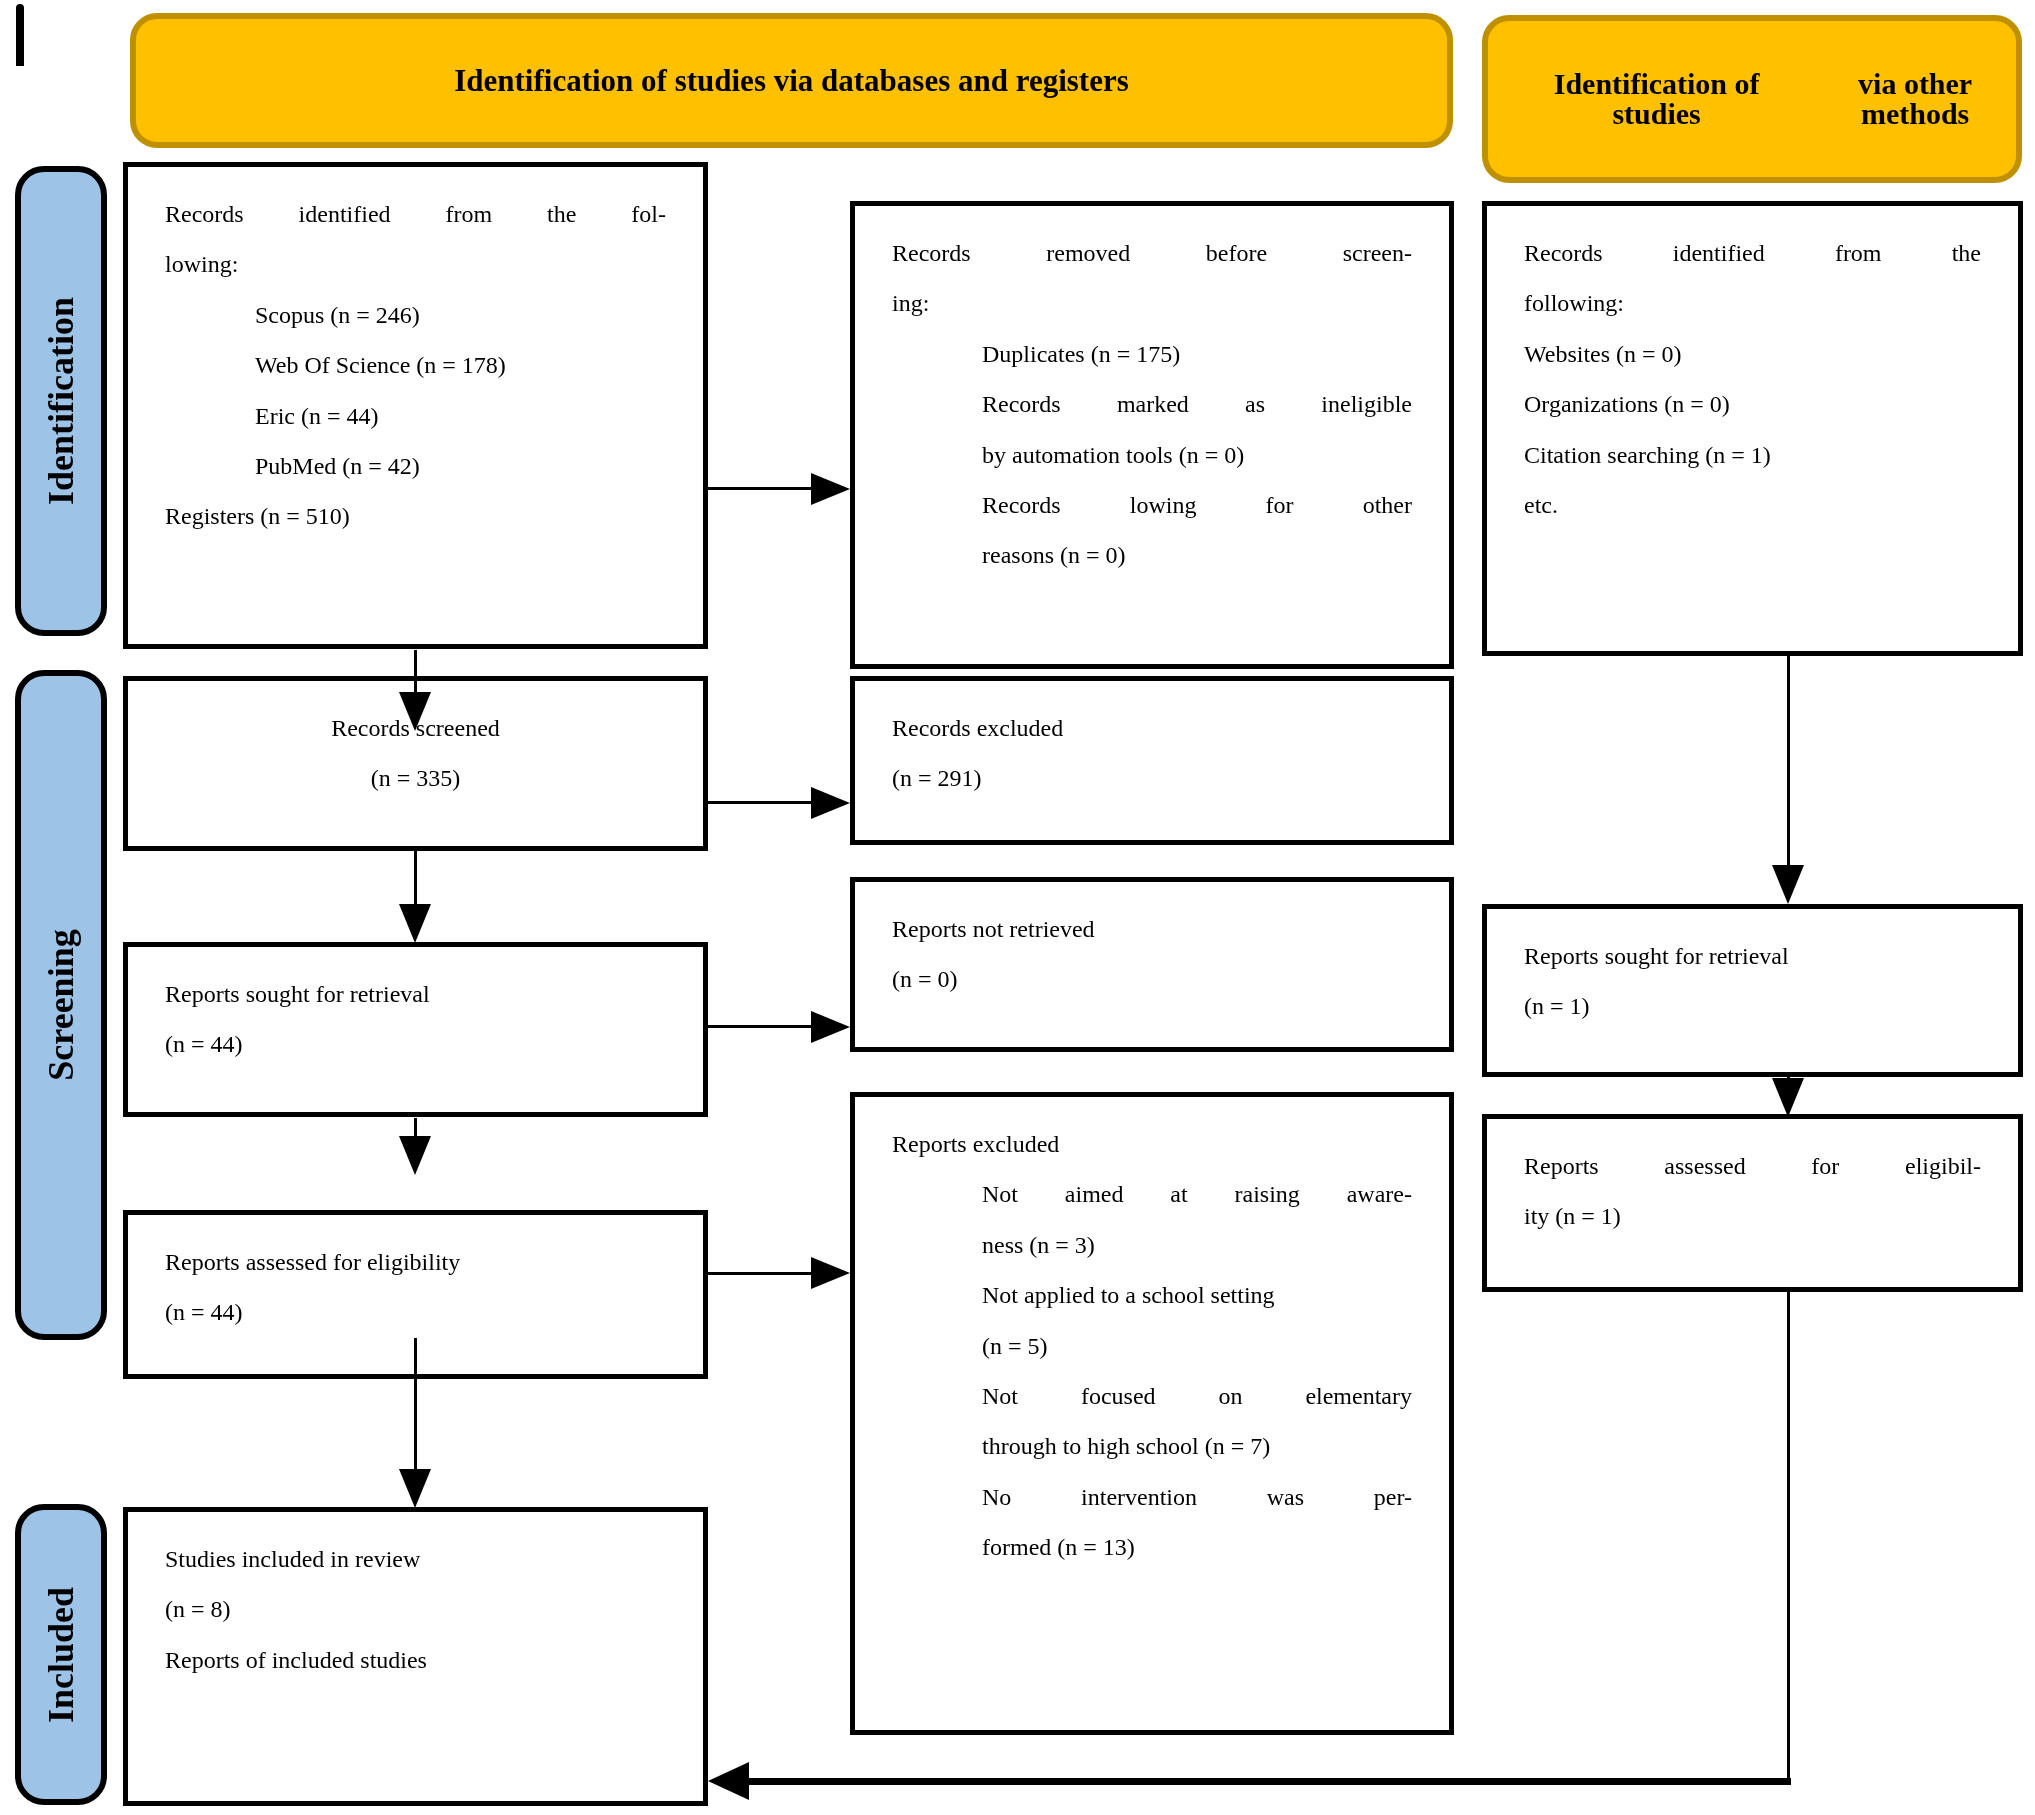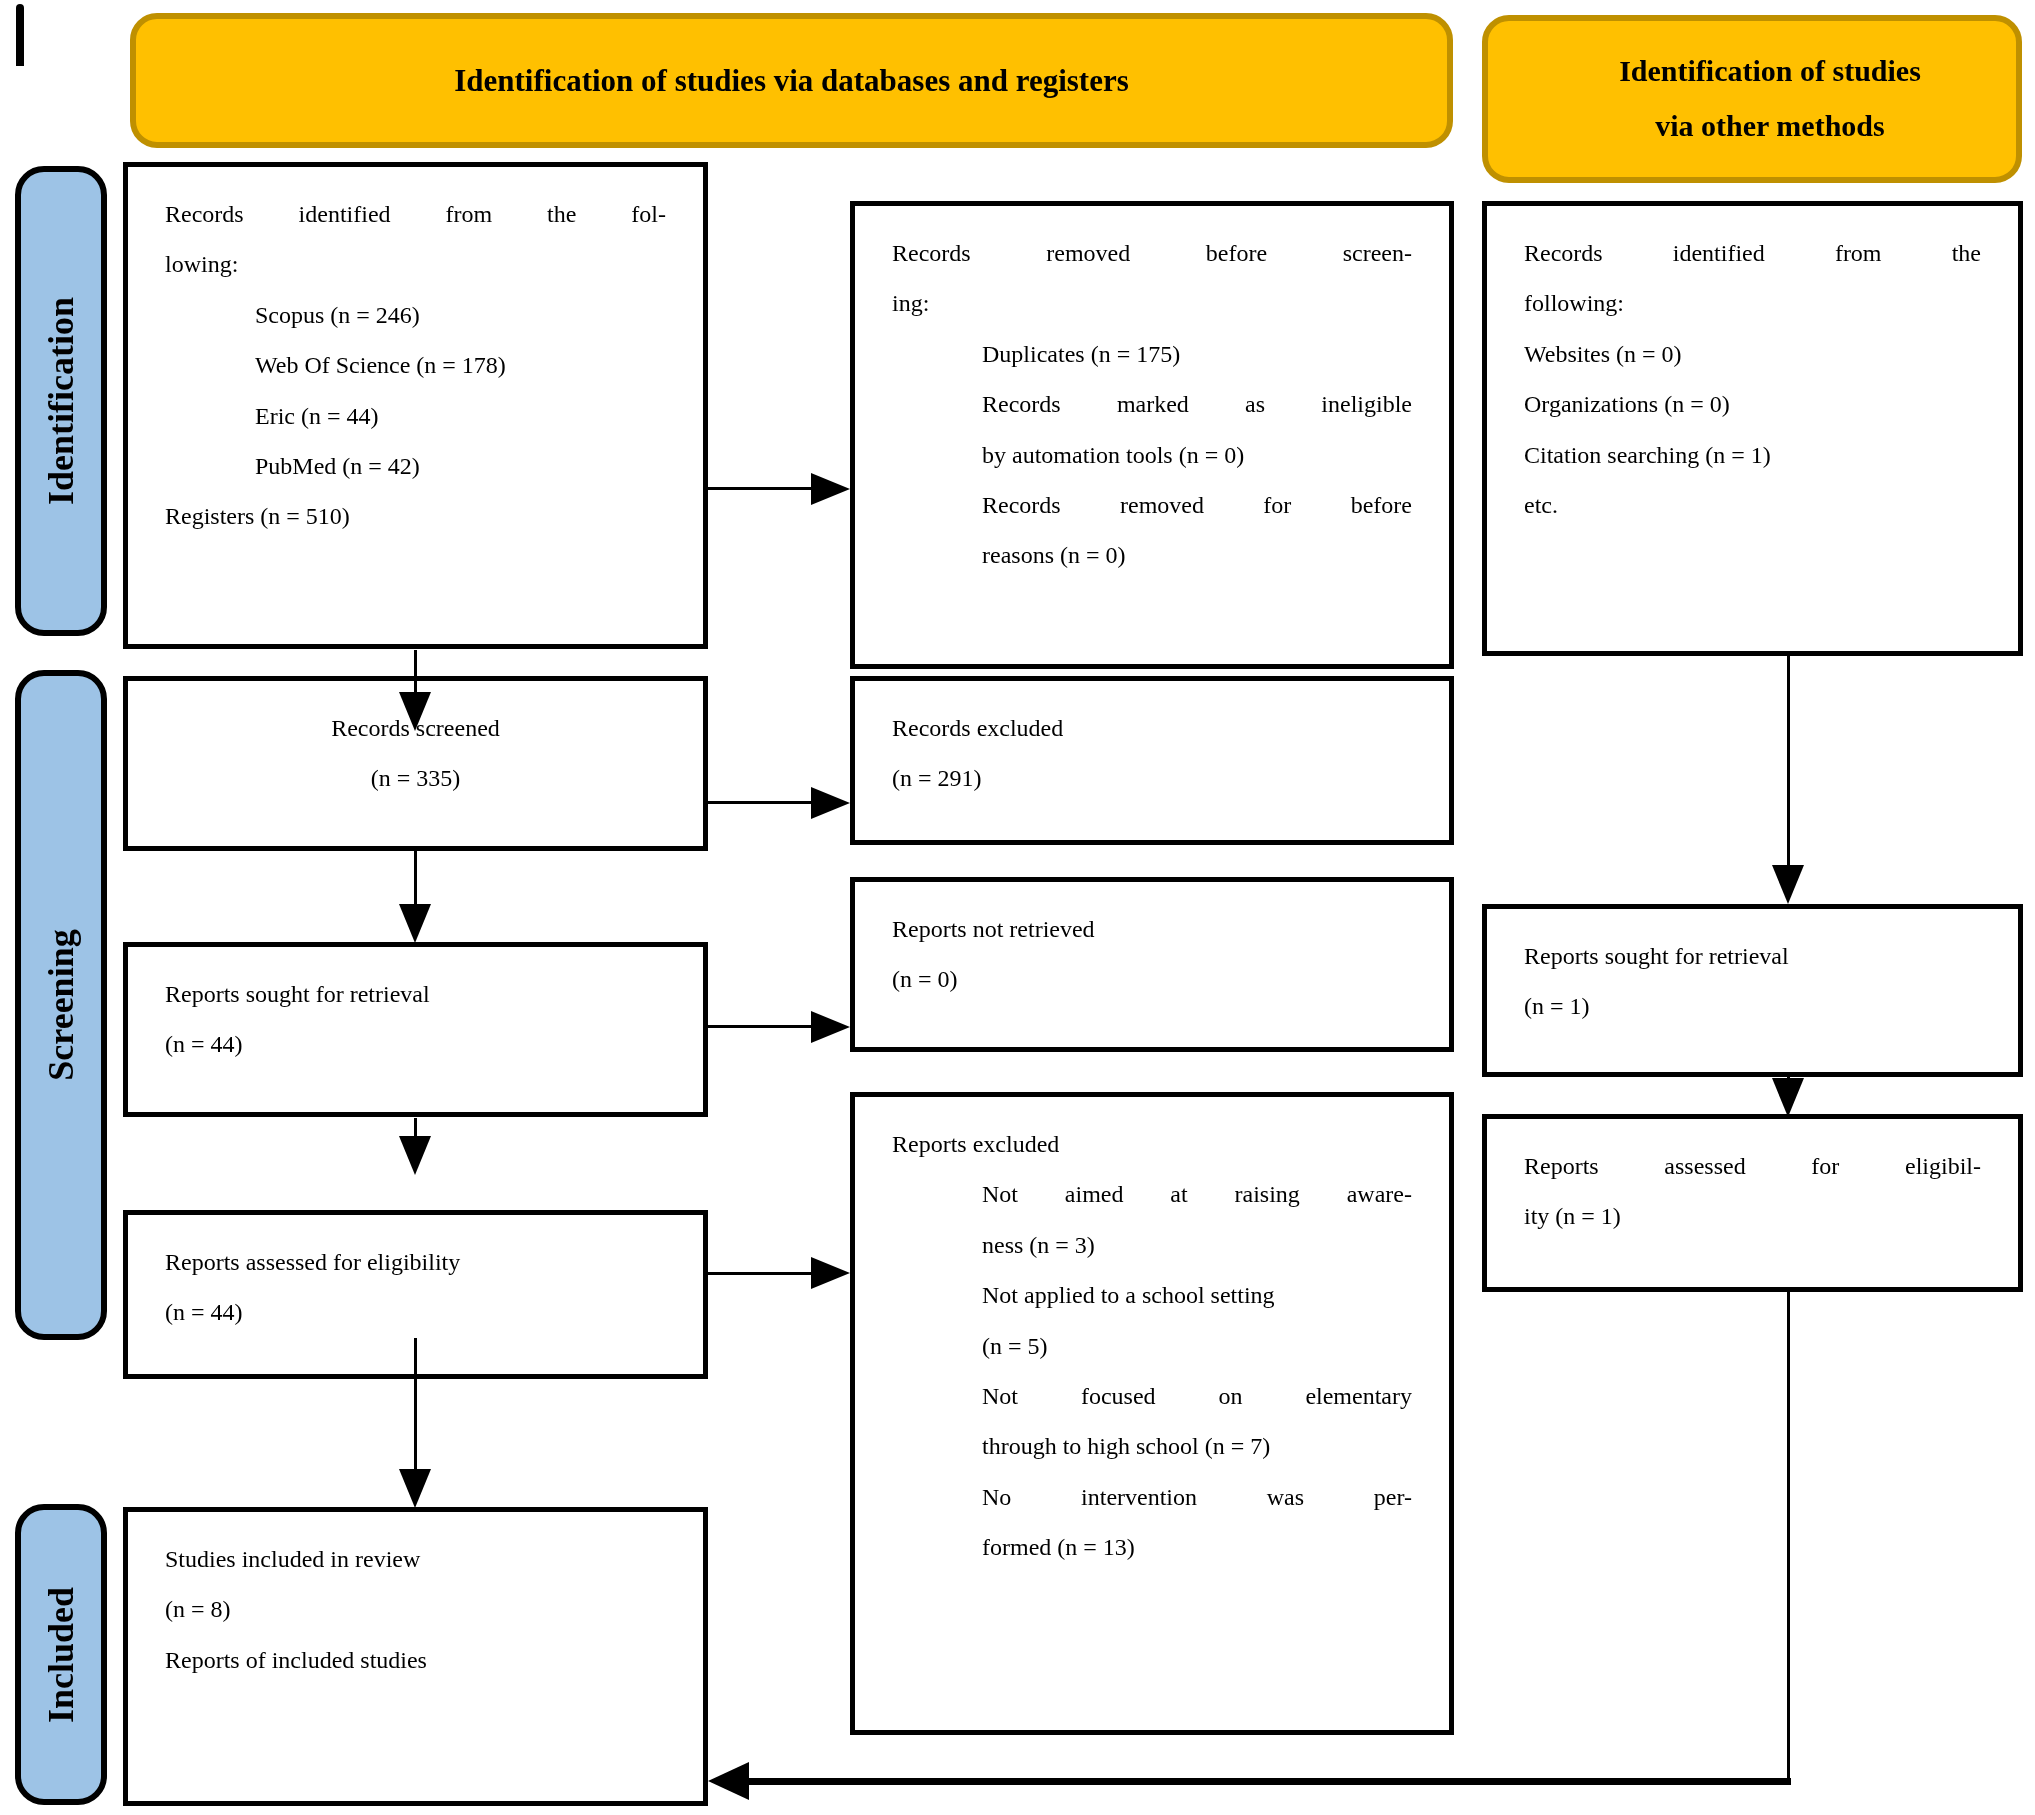--- a/index.html
+++ b/index.html
@@ -14,21 +14,21 @@
 
   
   .corner-mark{position:absolute;left:15.6px;top:3.9px;width:8.8px;height:62px;
                background:var(--ink);border-radius:4.9px 4.9px 0 0;}
 
   
   .banner{position:absolute;background:var(--banner-fill);border:6.8px solid var(--banner-border);
           border-radius:27px;display:flex;align-items:center;justify-content:center;
           font-weight:bold;font-size:31px;text-align:center;box-sizing:border-box;}
   #banner-left{left:130px;top:13px;width:1323px;height:135px;}
-  #banner-right{left:1482px;top:14.6px;width:540px;height:168px;flex-direction:column;
+  #banner-right{left:1482px;top:14.6px;width:540px;height:168px;flex-direction:row;
                 gap:25px;font-size:30px;line-height:1;padding-left:36px;}
 
   
   .side-label{position:absolute;background:var(--label-fill);border:6.3px solid #000;
               border-radius:29px;display:flex;align-items:center;justify-content:center;
               box-sizing:border-box;}
   .side-label span{transform:rotate(-90deg);white-space:nowrap;font-weight:bold;font-size:36px;}
   #label-identification{left:14.6px;top:166px;width:92px;height:470px;}
   #label-screening{left:14.6px;top:670px;width:92px;height:670px;}
   #label-included{left:14.6px;top:1504px;width:92px;height:301px;}
@@ -95,21 +95,21 @@
       <div class="line ind">Eric (n = 44)</div>
       <div class="line ind">PubMed (n = 42)</div>
       <div class="line">Registers (n = 510)</div>
     </div>
   <div class="box" id="box-m1">
       <div class="line j">Records removed before screen-</div>
       <div class="line">ing:</div>
       <div class="line ind">Duplicates (n = 175)</div>
       <div class="line ind j">Records marked as ineligible</div>
       <div class="line ind">by automation tools (n = 0)</div>
-      <div class="line ind j">Records removed for before</div>
+      <div class="line ind j">Records lowing for other</div>
       <div class="line ind">reasons (n = 0)</div>
     </div>
   <div class="box" id="box-r1">
       <div class="line j">Records identified from the</div>
       <div class="line">following:</div>
       <div class="line">Websites (n = 0)</div>
       <div class="line">Organizations (n = 0)</div>
       <div class="line">Citation searching (n = 1)</div>
       <div class="line">etc.</div>
     </div>

